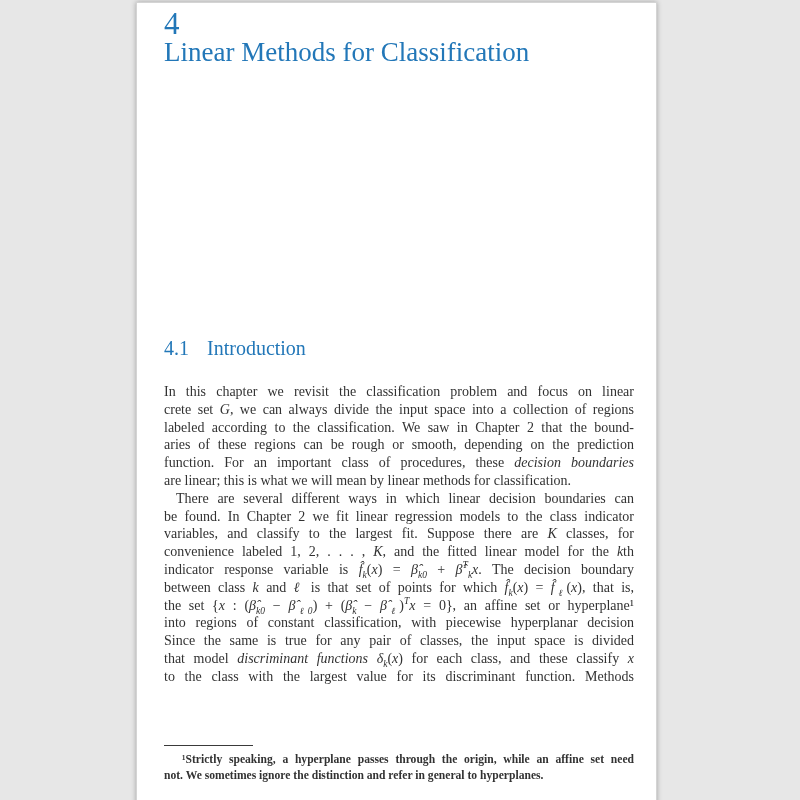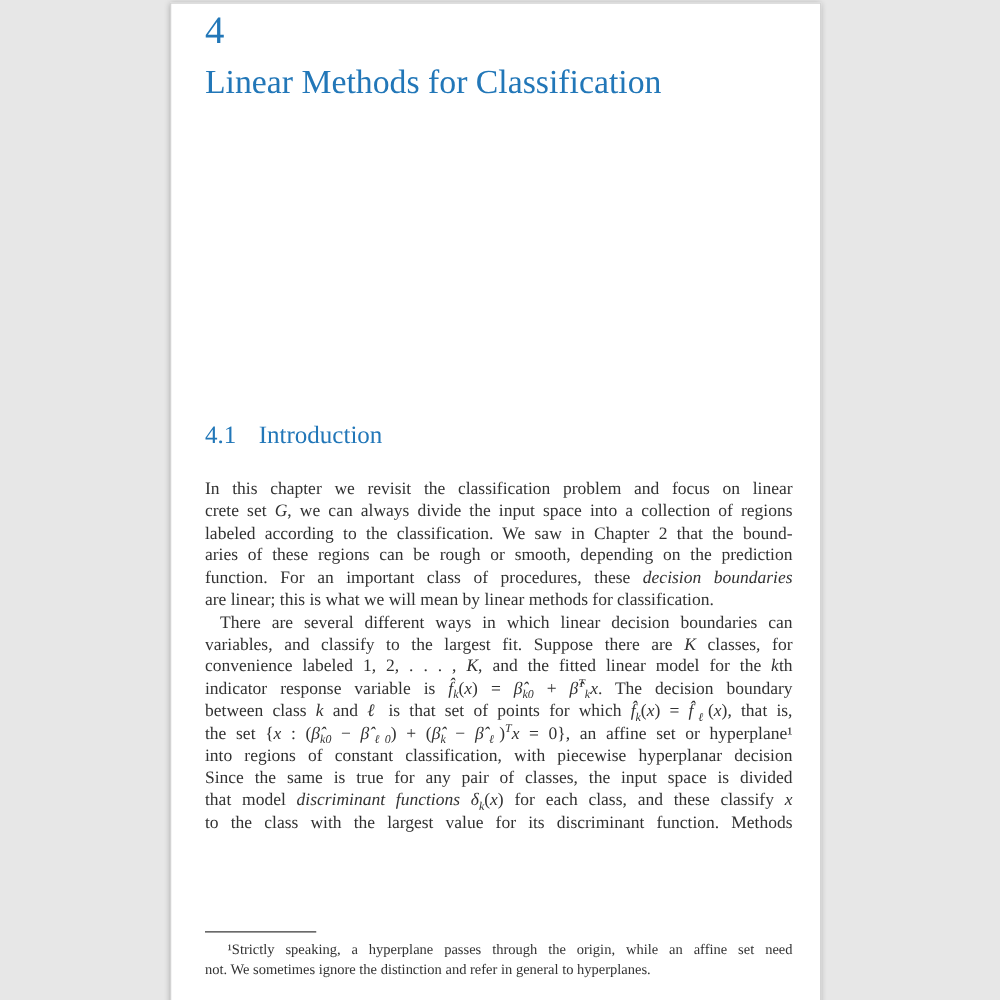--- a/index.html
+++ b/index.html
@@ -15,21 +15,21 @@
     width:521px; height:808px;
     background:#ffffff;
     box-shadow:0 0 5px rgba(0,0,0,0.30);
     border:1px solid #d4d4d4;
   }
   .chapter-number {
     position:absolute; left:27px; top:2px;
     font-size:31px; line-height:38px;
   }
   .chapter-title {
-    position:absolute; left:27px; top:45px;
+    position:absolute; left:27px; top:32px;
     font-size:27px; line-height:34px;
     white-space:nowrap;
   }
   .section-heading {
     position:absolute; left:27px; top:332px;
     font-size:20px; line-height:27px;
     white-space:nowrap;
   }
   .sec-num { margin-right:18px; }
   .body-text {
@@ -41,20 +41,21 @@
   .footnote-rule {
     position:absolute; left:27px; top:742px;
     width:89px; height:0;
     border-top:1px solid #3a3a3a;
   }
   .footnote {
     position:absolute; left:27px; top:749px;
     width:470px;
     font-size:11.6px; line-height:15.5px;
     color:#323232;
+    font-weight:bold;
   }
   .line { text-align:justify; }
   .line.jl { text-align-last:justify; }
   .line.ind { text-indent:12px; }
   .footnote .line.ind { text-indent:18px; }
   .it { font-style:italic; }
   sub, sup { font-size:68%; line-height:0; }
 </style>
 </head>
 <body style="background: rgb(231, 231, 231);">
@@ -66,20 +67,21 @@
     <span class="sec-num">4.1</span><span class="sec-title">Introduction</span>
   </div>
   <div class="body-text" id="bodyText">
       <div class="line jl"><span>In this chapter we revisit the classification problem and focus on linear</span></div>
       <div class="line jl"><span>crete set </span><span class="it">G</span><span>, we can always divide the input space into a collection of regions</span></div>
       <div class="line jl"><span>labeled according to the classification. We saw in Chapter 2 that the bound-</span></div>
       <div class="line jl"><span>aries of these regions can be rough or smooth, depending on the prediction</span></div>
       <div class="line jl"><span>function. For an important class of procedures, these </span><span class="it">decision boundaries</span></div>
       <div class="line"><span>are linear; this is what we will mean by linear methods for classification.</span></div>
       <div class="line jl ind"><span>There are several different ways in which linear decision boundaries can</span></div>
+      <div class="line jl"><span>be found. In Chapter 2 we fit linear regression models to the class indicator</span></div>
       <div class="line jl"><span>variables, and classify to the largest fit. Suppose there are </span><span class="it">K</span><span> classes, for</span></div>
       <div class="line jl"><span>convenience labeled 1, 2, . . . , </span><span class="it">K</span><span>, and the fitted linear model for the </span><span class="it">k</span><span>th</span></div>
       <div class="line jl"><span>indicator response variable is </span><span class="it">f̂</span><sub class="it">k</sub><span>(</span><span class="it">x</span><span>) = </span><span class="it">β̂</span><sub class="it">k0</sub><span> + </span><span class="it">β̂</span><sup class="it">T</sup><sub class="it">k</sub><span class="it">x</span><span>. The decision boundary</span></div>
       <div class="line jl"><span>between class </span><span class="it">k</span><span> and </span><span class="it">ℓ</span><span> is that set of points for which </span><span class="it">f̂</span><sub class="it">k</sub><span>(</span><span class="it">x</span><span>) = </span><span class="it">f̂</span><sub class="it">ℓ</sub><span>(</span><span class="it">x</span><span>), that is,</span></div>
       <div class="line jl"><span>the set {</span><span class="it">x</span><span> : (</span><span class="it">β̂</span><sub class="it">k0</sub><span> − </span><span class="it">β̂</span><sub class="it">ℓ0</sub><span>) + (</span><span class="it">β̂</span><sub class="it">k</sub><span> − </span><span class="it">β̂</span><sub class="it">ℓ</sub><span>)</span><sup class="it">T</sup><span class="it">x</span><span> = 0}, an affine set or hyperplane¹</span></div>
       <div class="line jl"><span>into regions of constant classification, with piecewise hyperplanar decision</span></div>
       <div class="line jl"><span>Since the same is true for any pair of classes, the input space is divided</span></div>
       <div class="line jl"><span>that model </span><span class="it">discriminant functions </span><span class="it">δ</span><sub class="it">k</sub><span>(</span><span class="it">x</span><span>) for each class, and these classify </span><span class="it">x</span></div>
       <div class="line jl"><span>to the class with the largest value for its discriminant function. Methods</span></div>
     </div>

